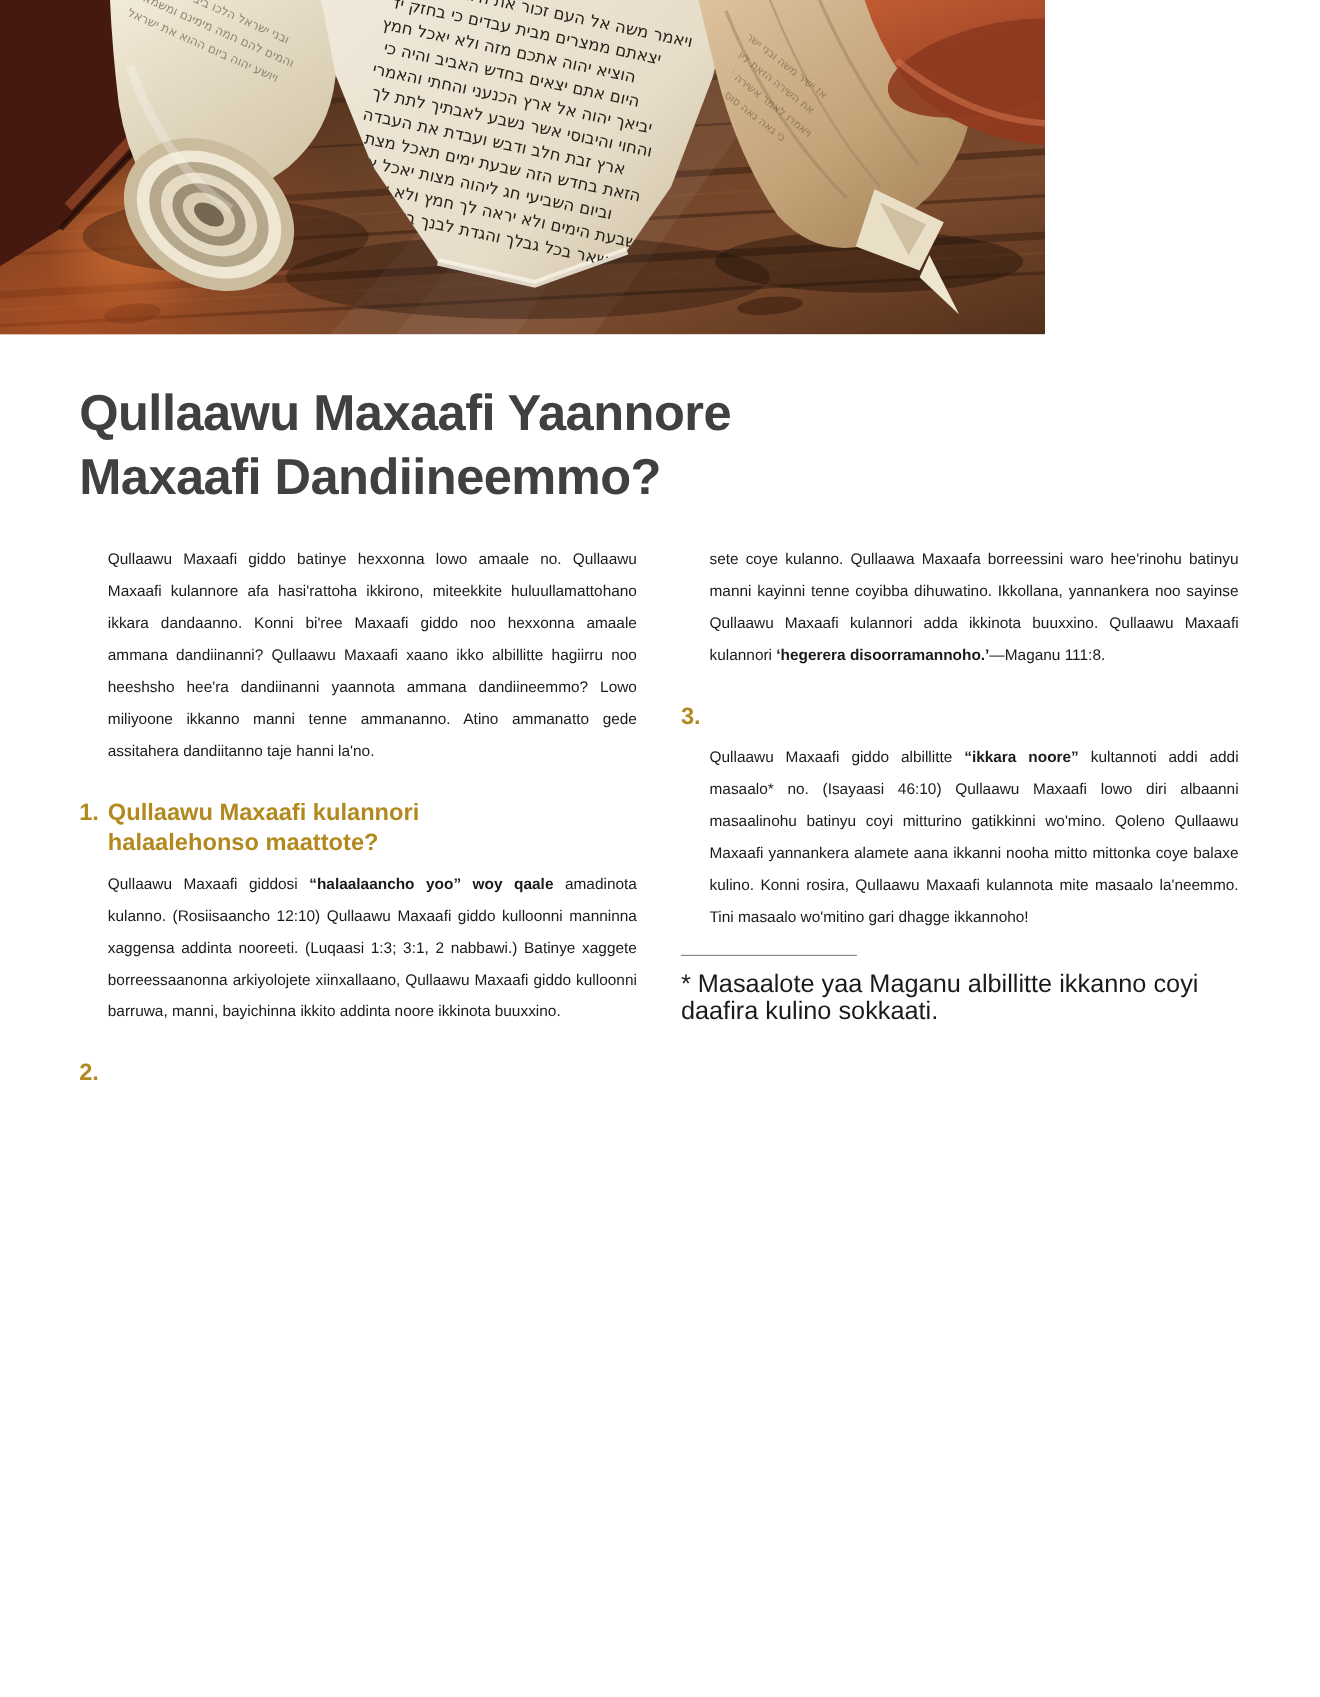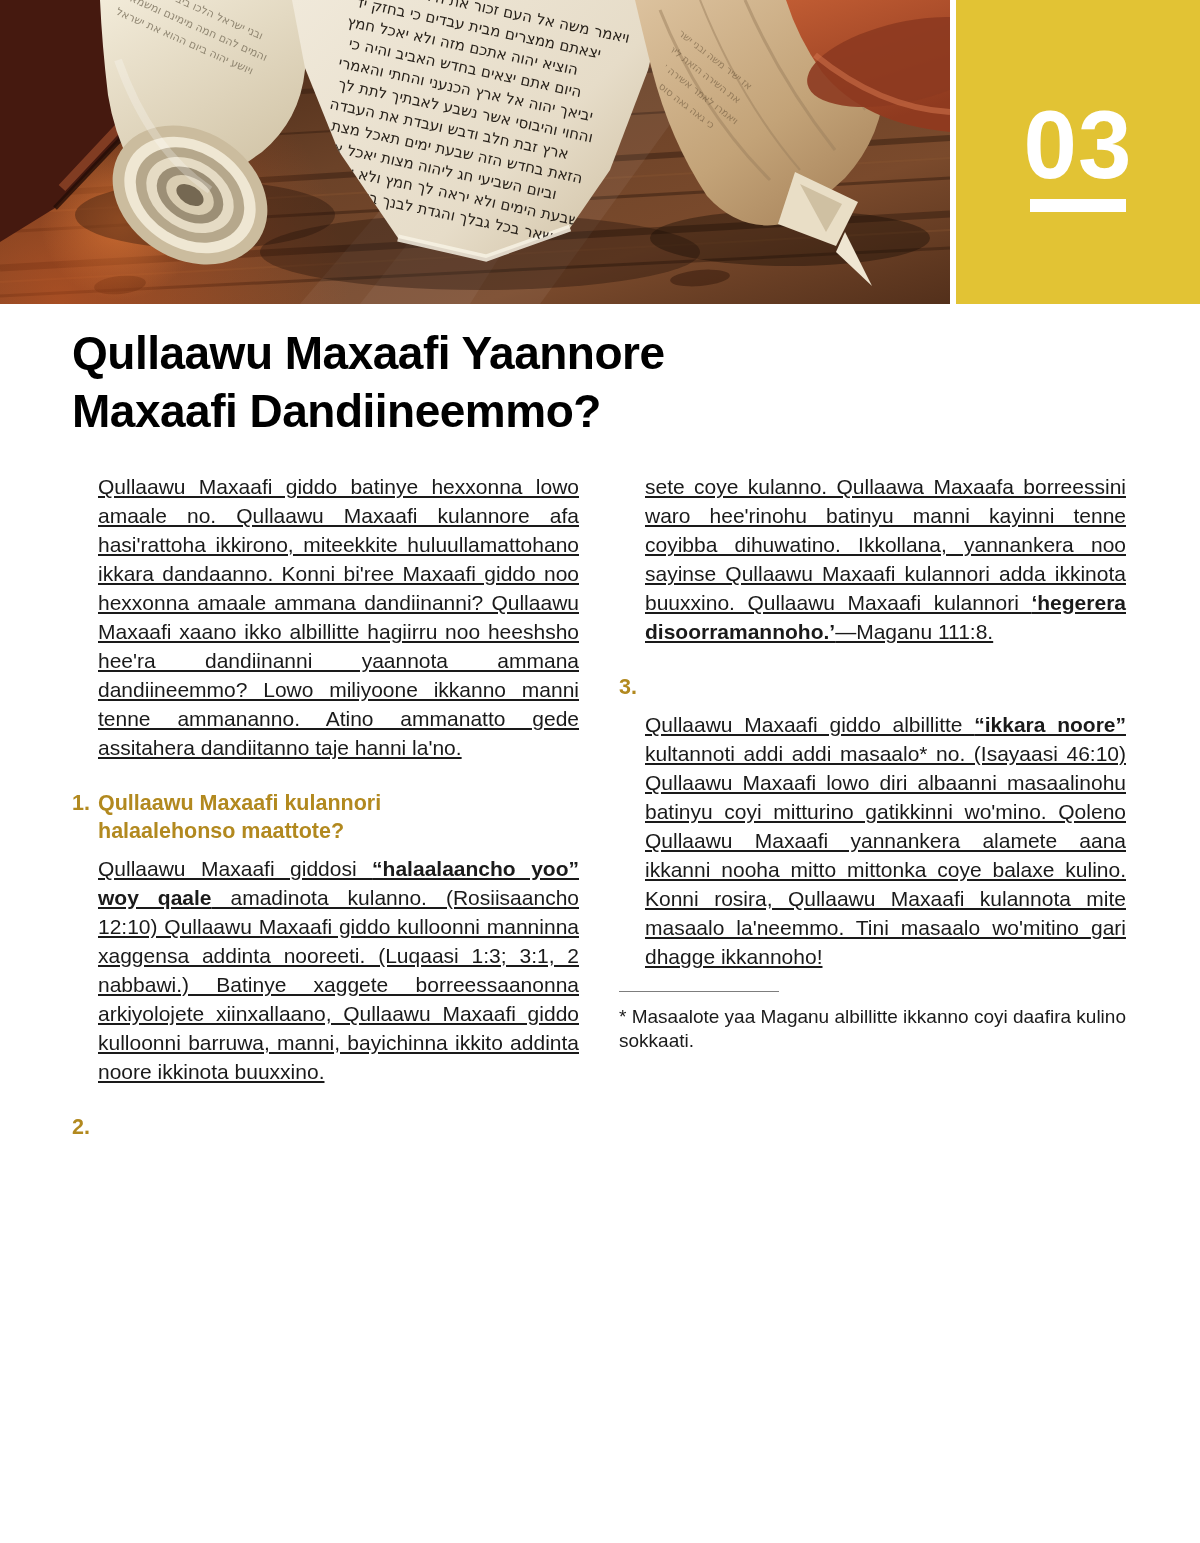--- a/index.html
+++ b/index.html
@@ -8,35 +8,35 @@
 
   
   .hero{display:flex;height:304px;}
   .hero-photo{width:950px;height:304px;display:block;flex:none;}
   .hero-gap{width:6px;background:#fff;flex:none;}
   .chapter-box{flex:1;display:flex;flex-direction:column;align-items:center;}
   .chapter-number{color:#fff;font-weight:bold;font-size:96px;line-height:70px;margin-top:110px;letter-spacing:1px;}
   .chapter-underline{width:96px;height:13px;background:#fff;margin-top:19px;}
 
   
-  .page-title{margin:20px 74px 0 72px;font-size:46px;line-height:58px;font-weight:bold;color:#000000;letter-spacing:-0.5px;}
+  .page-title{margin:42px 74px 0 72px;font-size:46px;line-height:58px;font-weight:bold;color:#404040;letter-spacing:-0.5px;}
 
   
   .columns{display:flex;gap:40px;margin:32px 74px 0 72px;}
   .col{flex:1;min-width:0;}
-  .para{margin:0 0 0 26px;text-align:justify;font-size:21px;line-height:29px;text-decoration:underline;}
+  .para{margin:0 0 0 26px;text-align:justify;font-size:14px;line-height:29px;}
   .q-heading{display:flex;margin:27px 0 9px 0;font-weight:bold;font-size:21.5px;line-height:28px;}
   .q-number{width:26px;flex:none;}
   .q-text{white-space:pre-line;}
   b{font-weight:bold;}
 
   
   .footnote{margin:20px 0 0 0;}
   .footnote-rule{width:160px;height:1px;background:#7d7d7d;margin:0 0 13px 0;}
-  .footnote-text{margin:0;font-size:19px;line-height:24px;text-align:left;}
+  .footnote-text{margin:0;font-size:23px;line-height:24px;text-align:left;}
 </style>
 </head>
 <body>
 
 <div class="page">
 
   <div class="hero">
     <svg class="hero-photo" viewBox="0 0 950 304" width="950" height="304" preserveAspectRatio="none" xmlns="http://www.w3.org/2000/svg" font-family="DejaVu Sans, sans-serif">
       <defs>
         <linearGradient id="woodG" x1="0" y1="0" x2="1" y2="1">
@@ -174,24 +174,20 @@
 
       <g>
         <path d="M786,0 L950,0 L950,132 Q864,124 822,72 Q798,38 786,0 Z" fill="url(#clayG)"></path>
         <ellipse cx="905" cy="62" rx="100" ry="40" fill="#8d3a20" opacity="0.9" transform="rotate(-13 905 62)"></ellipse>
         <path d="M815,55 Q880,108 950,112" stroke="#d4744c" stroke-width="6" fill="none" opacity="0.55"></path>
       </g>
     </svg>
 
     <div class="hero-gap"></div>
 
-    <div class="chapter-box" style="background:#E2C334;">
-      <div class="chapter-number">03</div>
-      <div class="chapter-underline"></div>
-    </div>
   </div>
 
   <h1 class="page-title"><span>Qullaawu Maxaafi Yaannore</span><br><span>Maxaafi Dandiineemmo?</span></h1>
 
   <div class="columns">
 
     <div class="col">
       <p class="para"><span>Qullaawu Maxaafi giddo batinye hexxonna lowo amaale no. Qullaawu Maxaafi kulannore afa hasi'rattoha ikkirono, miteekkite huluullamattohano ikkara dandaanno. Konni bi'ree Maxaafi giddo noo hexxonna amaale ammana dandiinanni? Qullaawu Maxaafi xaano ikko albillitte hagiirru noo heeshsho hee'ra dandiinanni yaannota ammana dandiineemmo? Lowo miliyoone ikkanno manni tenne ammananno. Atino ammanatto gede assitahera dandiitanno taje hanni la'no.</span></p>
 
       <div class="q-heading" style="color:#B2891F;">

